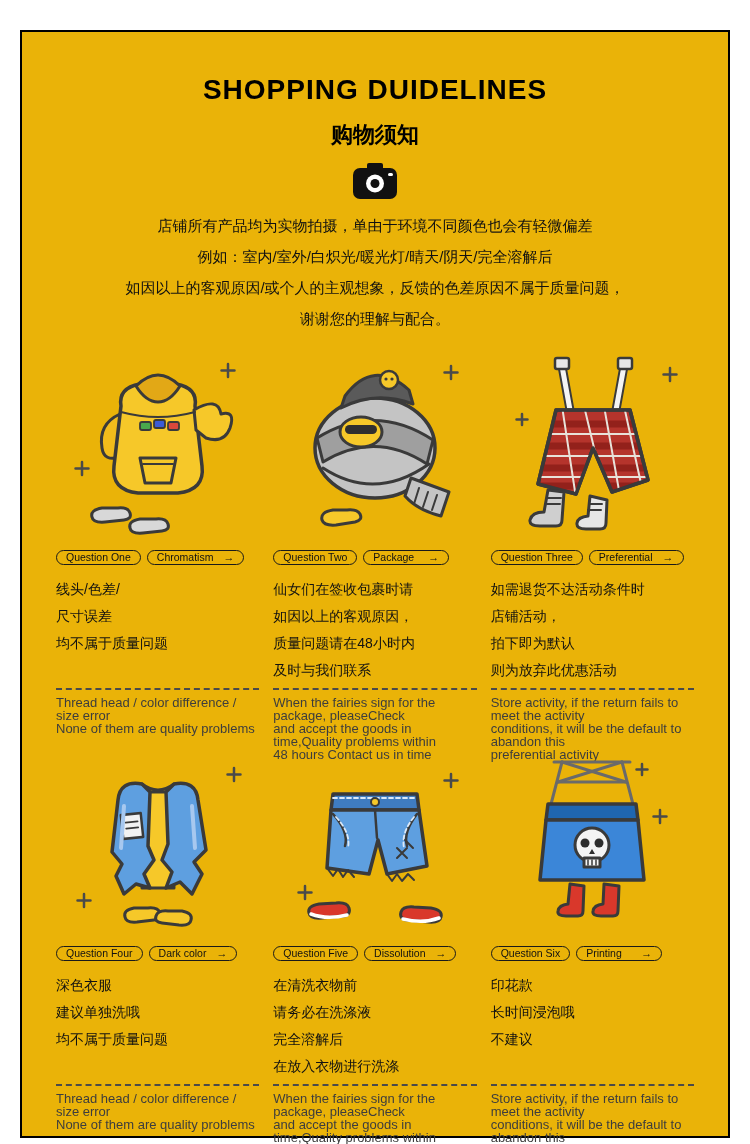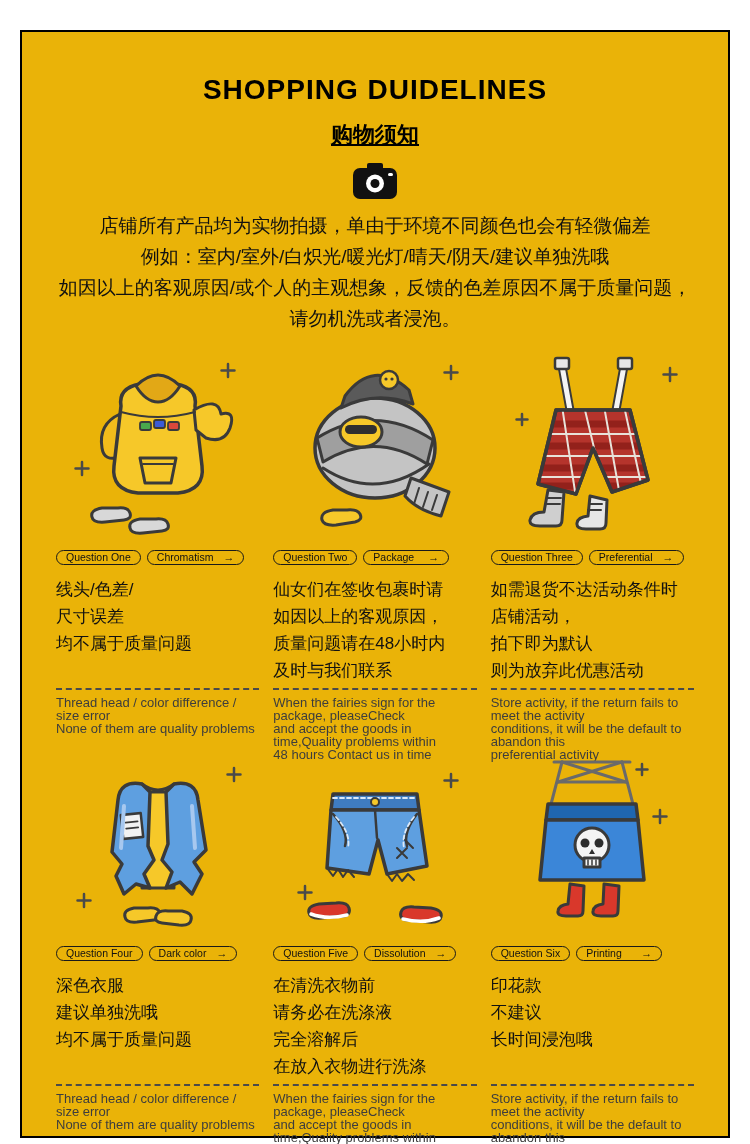--- a/index.html
+++ b/index.html
@@ -7,39 +7,39 @@
   body {
     width:750px; height:1144px; position:relative; overflow:hidden;
     font-family:"Liberation Sans", sans-serif; color:#111;
   }
   .frame {
     position:absolute; left:20px; right:20px; top:30px; bottom:6px;
     border:2px solid #000; background:#eab308;
   }
   .content { padding-top:42px; text-align:center; }
   .title { font-size:28px; font-weight:bold; letter-spacing:1px; color:#000; }
-  .subtitle { margin-top:14px; font-size:22px; font-weight:600; color:#000;text-decoration:underline; }
+  .subtitle { margin-top:14px; font-size:22px; font-weight:600; color:#000; }
   .camera-wrap { margin-top:12px; height:38px; display:flex; justify-content:center; }
-  .intro { margin-top:10px; font-size:19px; line-height:31px; color:#111; }
+  .intro { margin-top:10px; font-size:15px; line-height:31px; color:#111; }
   .grid {
     margin:18px 34px 0; display:grid;
     grid-template-columns:repeat(3,1fr); column-gap:14px; row-gap:10px;
     text-align:left;
   }
   .sec { display:flex; flex-direction:column; }
   .illus { height:188px; display:flex; align-items:center; justify-content:center; margin-bottom:6px; }
   .badges { display:flex; gap:6px; height:22px; align-items:center; }
   .badge {
     display:inline-flex; align-items:center; height:15px;
     border:1.5px solid #1a1a1a; border-radius:11px;
     font-size:10.5px; padding:0 9px; white-space:nowrap; color:#111;
   }
   .badge.arrowed { justify-content:space-between; min-width:86px; gap:10px; }
   .arr { font-size:11px; }
-  .cn { margin-top:8px; height:108px; font-size:17px; line-height:27px; color:#111; }
+  .cn { margin-top:8px; height:108px; font-size:14px; line-height:27px; color:#111; }
   .dash { border-top:2px dashed #4a4a4a; margin:4px 0 6px; }
   .en { height:42px; font-size:13px; line-height:13px; color:#3d3d3d; }
   svg { display:block; }
 </style>
 </head>
 <body>
 
 <div class="frame">
   <div class="content">
 
@@ -51,23 +51,23 @@
         <rect x="15" y="1" width="16" height="9" rx="2" fill="#111"></rect>
         <rect x="1" y="6" width="44" height="31" rx="7" fill="#111"></rect>
         <circle cx="23" cy="21.5" r="9" fill="#fff"></circle>
         <circle cx="23" cy="21.5" r="4.5" fill="#111"></circle>
         <rect x="36" y="11" width="5" height="3" rx="1.5" fill="#fff"></rect>
       </svg>
     </div>
 
     <div class="intro">
       <div>店铺所有产品均为实物拍摄，单由于环境不同颜色也会有轻微偏差</div>
-      <div>例如：室内/室外/白炽光/暖光灯/晴天/阴天/建议单独洗哦</div>
+      <div>例如：室内/室外/白炽光/暖光灯/晴天/阴天/完全溶解后</div>
       <div>如因以上的客观原因/或个人的主观想象，反馈的色差原因不属于质量问题，</div>
-      <div>请勿机洗或者浸泡。</div>
+      <div>谢谢您的理解与配合。</div>
     </div>
 
     <div class="grid">
 
       <section class="sec">
         <div class="illus">
           <svg width="200" height="188" viewBox="0 0 200 188">
             <g stroke="#3a3a3a" stroke-linecap="round" stroke-linejoin="round" fill="none">
               <g stroke="#4a4a4a" stroke-width="2.5">
                 <path d="M170 12v13M163.5 18.5h13"></path>
@@ -324,22 +324,22 @@
         </div>
         <div class="badges">
           <span class="badge">Question Six</span>
           <span class="badge arrowed">
               <span>Printing</span>
               <span class="arr">→</span>
             </span>
         </div>
         <div class="cn">
           <div>印花款</div>
+          <div>长时间浸泡哦</div>
           <div>不建议</div>
-          <div>长时间浸泡哦</div>
         </div>
         <div class="dash"></div>
         <div class="en">
           <div>Store activity, if the return fails to meet the activity</div>
           <div>conditions, it will be the default to abandon this</div>
           <div>preferential activity</div>
         </div>
       </section>
 
     </div>

